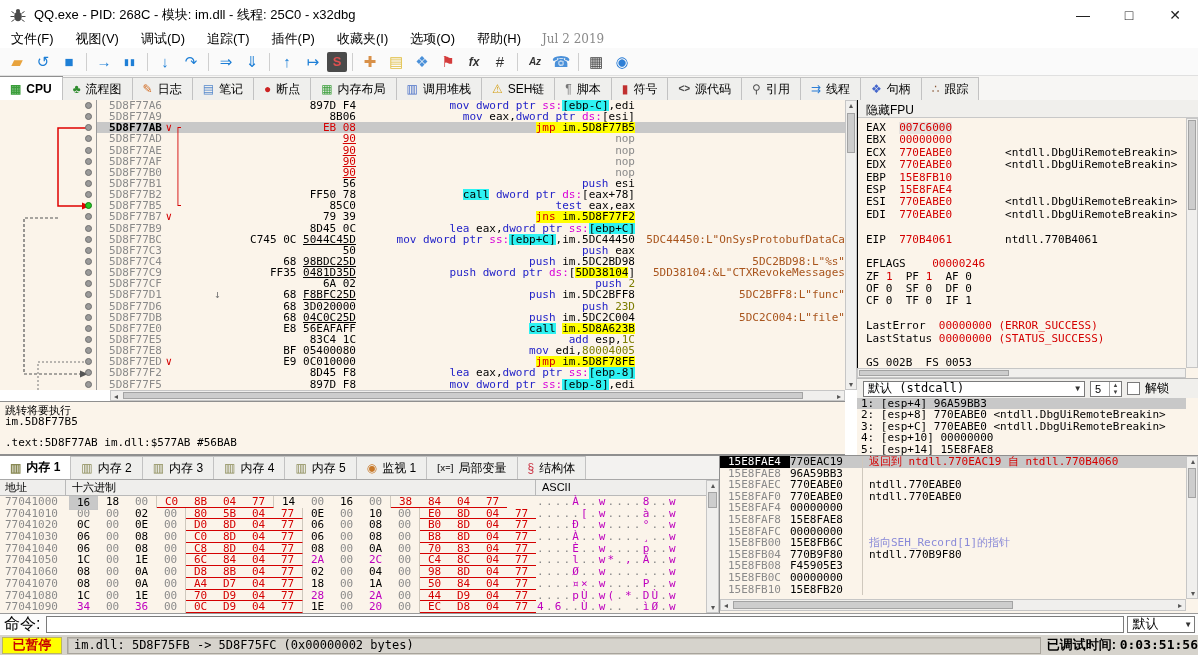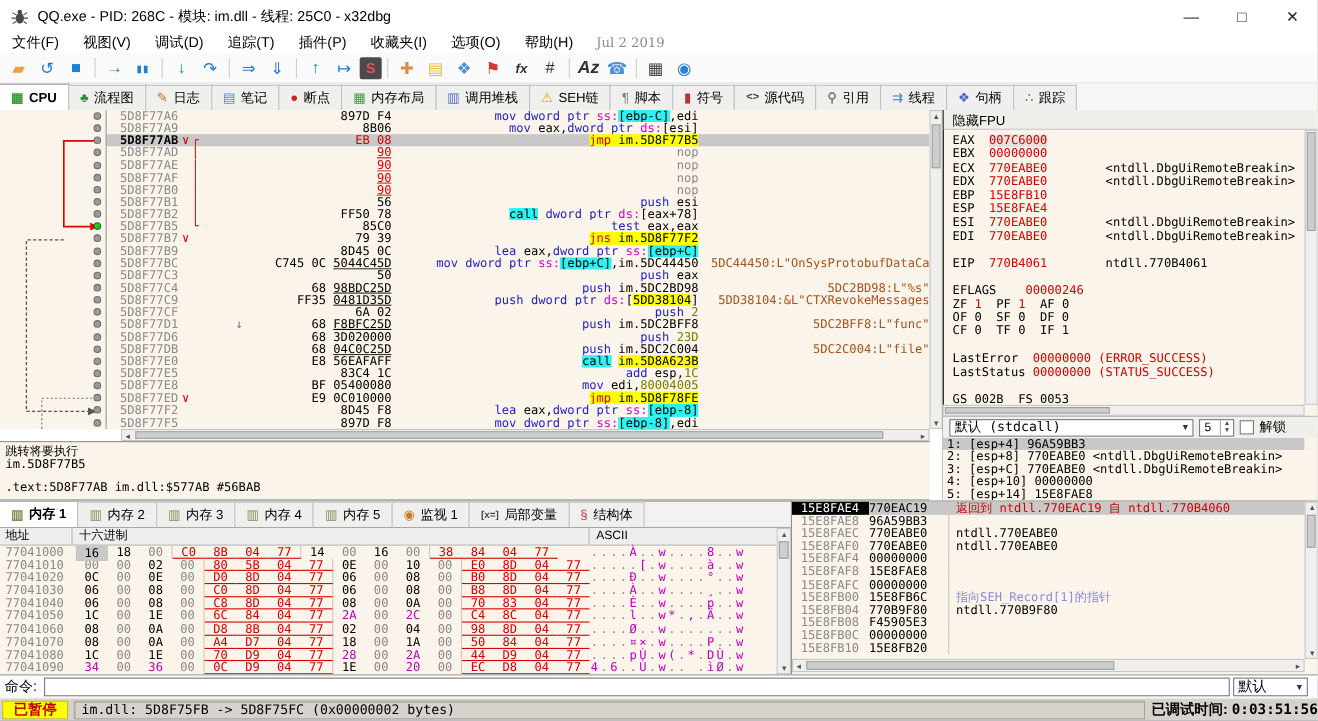--- a/index.html
+++ b/index.html
@@ -112,21 +112,21 @@
   .st-addr{width:70px;flex:none;color:#8a8a8a;padding-left:8px;box-sizing:border-box;white-space:pre;}
   .strow.sel .st-addr{background:#000;color:#fff;}
   .st-val{width:72px;flex:none;white-space:pre;}
   .st-com{flex:1;border-left:1px solid #cfc8bd;padding-left:6px;white-space:pre;overflow:hidden;}
   .st-com.red{color:#d40000;}
   .st-com.purple{color:#8a8ad8;}
   .shscroll{left:720px;top:599px;width:466px;height:12px;}
   .svscroll{left:1186px;top:456px;width:12px;height:143px;}
   
   .cmdbar{position:absolute;left:0;top:613px;width:1198px;height:21px;background:#fcfcfc;border-top:1px solid #9a9a9a;display:flex;align-items:center;box-sizing:border-box;}
-  .cmdlabel{font-size:13px;padding:0 6px 0 4px;}
+  .cmdlabel{font-size:16px;padding:0 6px 0 4px;}
   .cmdinput{height:17px;width:1078px;background:#fff;border:1px solid #7a7a7a;box-sizing:border-box;font-size:12px;padding:0 3px;font-family:"DejaVu Sans Mono",monospace;}
   .cmdcombo{width:68px;height:17px;margin-left:3px;}
   .statusbar{position:absolute;left:0;top:634px;width:1198px;height:21px;background:#d6d3cc;border-top:1px solid #fff;display:flex;align-items:center;box-sizing:border-box;font-size:13px;}
   .paused{background:#ffff00;color:#c80000;font-weight:bold;width:62px;height:17px;display:inline-flex;align-items:center;justify-content:center;margin-left:2px;border:1px solid #b9b465;box-sizing:border-box;}
   .statmsg{height:17px;border:1px solid #a8a49c;background:#d6d3cc;box-shadow:inset 1px 1px 0 #bdb9b1;margin-left:5px;width:1005px;display:inline-flex;align-items:center;padding-left:6px;box-sizing:border-box;font-family:"DejaVu Sans Mono",monospace;font-size:12px;}
   .stattime{margin-left:6px;white-space:nowrap;font-weight:bold;font-size:13px;}
   .stattime .tval{font-family:"DejaVu Sans Mono",monospace;font-weight:bold;}
 </style>
 </head>
 <body>
@@ -218,21 +218,21 @@
         <span style="color: rgb(212, 60, 60);">⚑</span>
       </span>
       <span class="tbtn">
         <span style="color: rgb(51, 51, 51); font-style: italic; font-size: 12px; font-weight: bold;">fx</span>
       </span>
       <span class="tbtn">
         <span style="color: rgb(51, 51, 51);">#</span>
       </span>
       <span class="tsep"></span>
       <span class="tbtn">
-        <span style="color: rgb(51, 51, 51); font-style: italic; font-size: 16px; font-weight: bold;">Az</span>
+        <span style="color: rgb(51, 51, 51); font-style: italic; font-size: 10px; font-weight: bold;">Az</span>
       </span>
       <span class="tbtn">
         <span style="color: rgb(74, 144, 217);">☎</span>
       </span>
       <span class="tsep"></span>
       <span class="tbtn">
         <span style="color: rgb(68, 68, 68);">▦</span>
       </span>
       <span class="tbtn">
         <span style="color: rgb(46, 127, 214);">◉</span>

